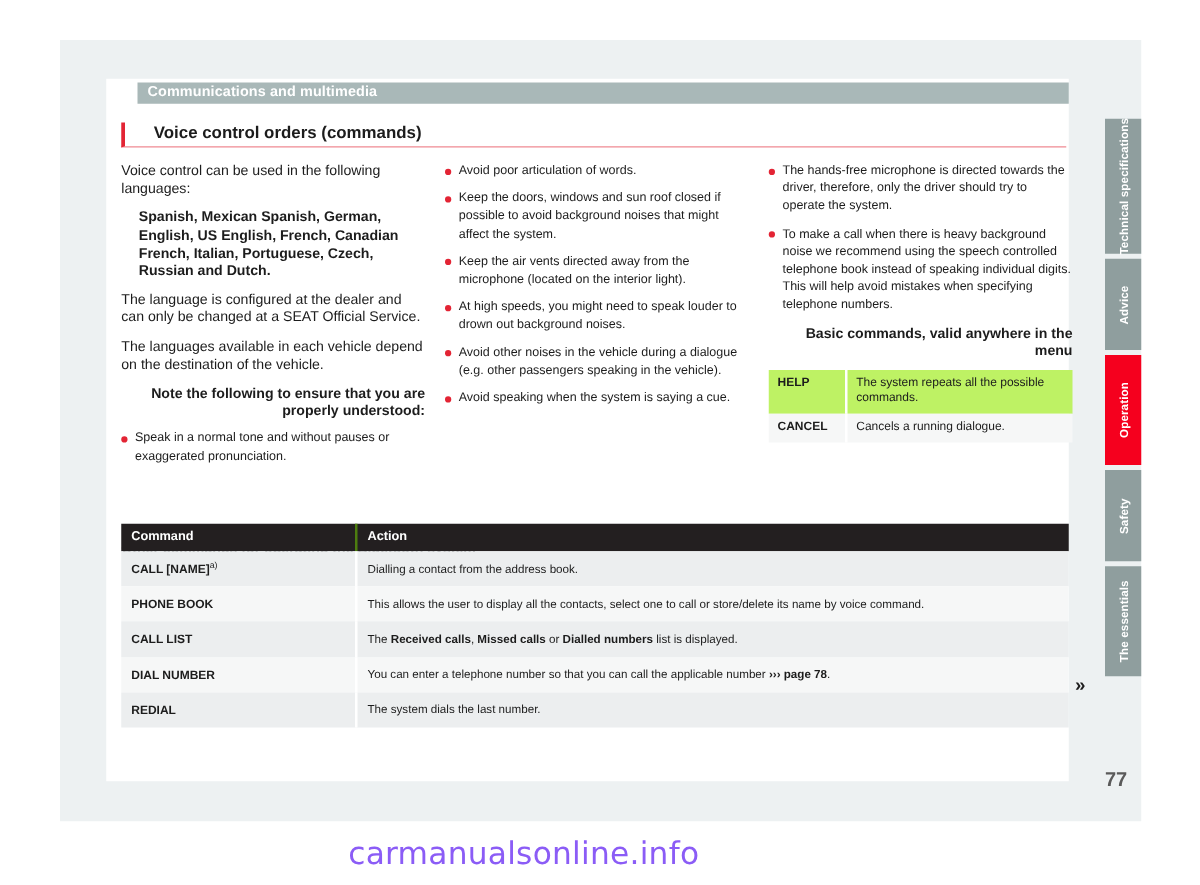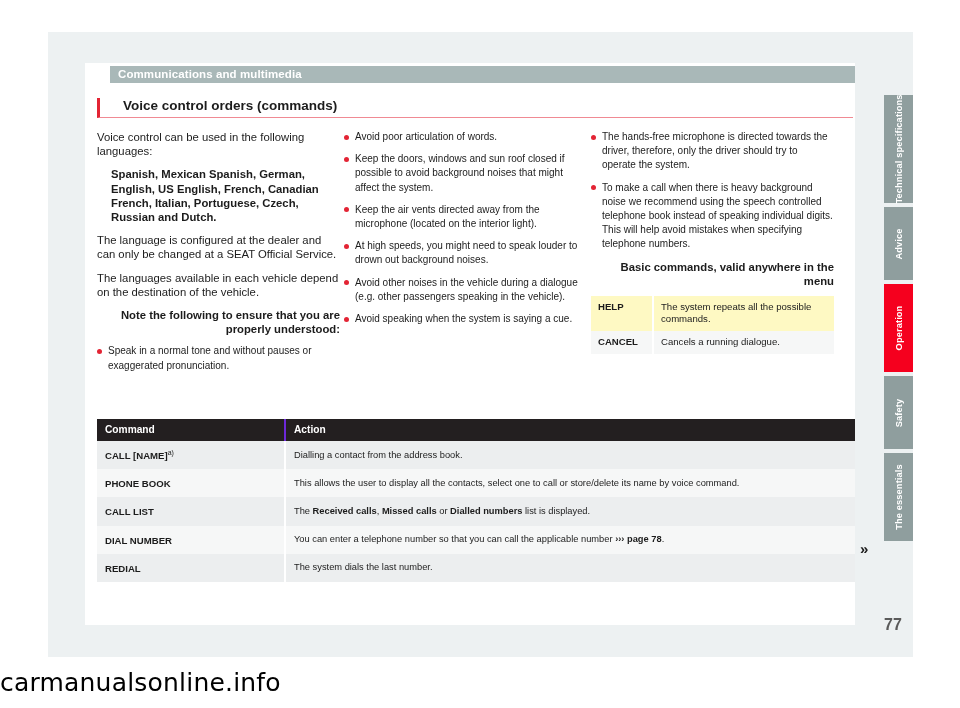--- a/index.html
+++ b/index.html
@@ -59,21 +59,21 @@
     font-weight: bold;
     color: #1c1c1c;
   }
 
   
   .cols {
     position: absolute;
     left: 97px; top: 130px;
     width: 762px;
     display: flex;
-    gap: 4px;
+    gap: 16px;
   }
   .col { width: 243px; }
 
   p.body {
     margin: 0 0 9px 0;
     font-size: 11.3px;
     line-height: 14.2px;
     color: #1c1c1c;
   }
   p.lang {
@@ -114,21 +114,21 @@
     width: 243px;
     border-collapse: collapse;
   }
   .basic-table td {
     vertical-align: top;
     padding: 5px 7px 6px 7px;
     font-size: 9.6px;
     line-height: 12px;
     color: #1c1c1c;
   }
-  .basic-table tr.odd td { background: #fef9c3; }
+  .basic-table tr.odd td { background: #bef264; }
   .basic-table tr.even td { background: #f6f7f7; }
   .basic-table td.cmd {
     width: 62px;
     font-weight: bold;
     font-size: 9.6px;
     white-space: nowrap;
   }
   .basic-table td.act { border-left: 2px solid #ffffff; }
 
   
@@ -147,21 +147,21 @@
     border-collapse: collapse;
   }
   .big-table th {
     background: #231f20;
     color: #ffffff;
     font-size: 10.2px;
     font-weight: bold;
     text-align: left;
     padding: 5px 8px 6px 8px;
   }
-  .big-table th.c1 { width: 188px; border-right: 2px solid #6d28d9; }
+  .big-table th.c1 { width: 188px; border-right: 2px solid #4d7c0f; }
   .big-table td {
     font-size: 9.3px;
     line-height: 12px;
     color: #1c1c1c;
     padding: 6px 8px 7px 8px;
     vertical-align: middle;
   }
   .big-table td.c1 {
     width: 188px;
     font-weight: bold;
@@ -215,24 +215,24 @@
     font-size: 9.3px;
     font-weight: bold;
     letter-spacing: .1px;
   }
 
   
   .watermark {
     position: absolute;
     left: 0; top: 668px;
     width: 848px;
-    text-align: left;
+    text-align: center;
     padding-right: 10px;
     font-size: 25px;
-    color: #000000;
+    color: #8b5cf6;
     font-family: "DejaVu Sans", sans-serif;
     letter-spacing: .2px;
   }
 </style>
 </head>
 <body>
 
 <div id="root">
 
   <div class="page-frame"></div>

